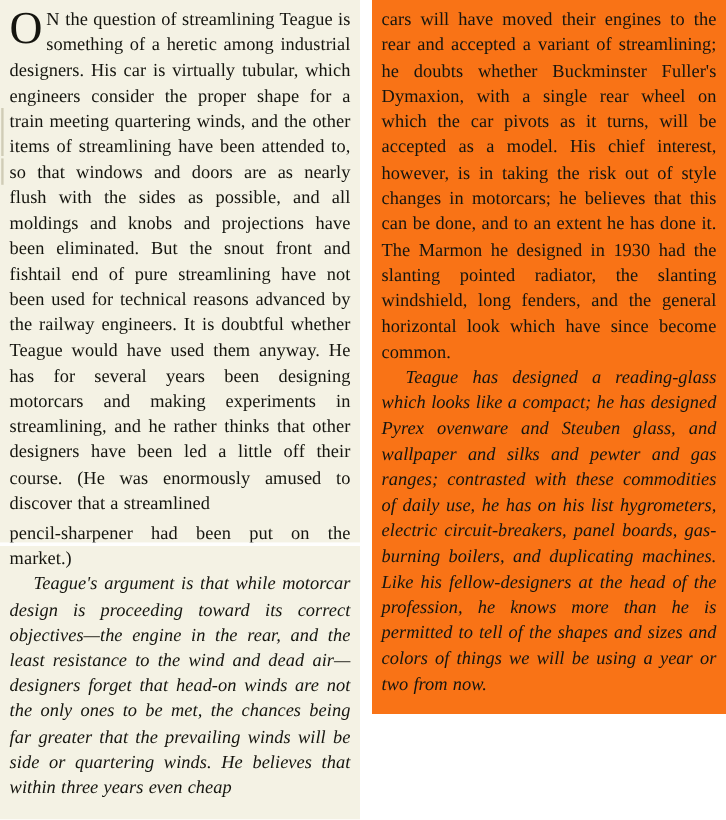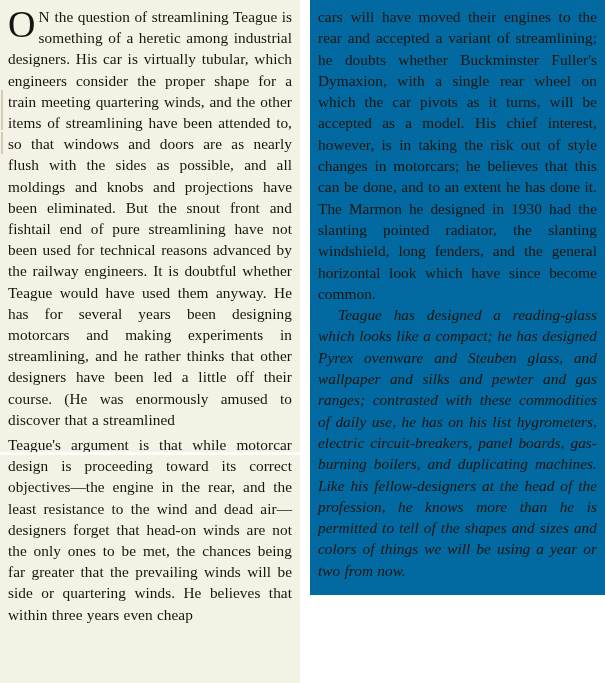--- a/index.html
+++ b/index.html
@@ -32,21 +32,21 @@
   .col-left {
     left: 0;
     width: 300px;
     height: 683px;
     background: #f4f2e4;
   }
   .col-right {
     left: 310px;
     width: 295px;
     height: 595px;
-    background: #0369a1;
+    background: #f97316;
   }
   
   .seam {
     position: absolute;
     left: 0;
     width: 300px;
     height: 3px;
     top: 452px;
     background: #ffffff;
     opacity: 0.9;
@@ -97,20 +97,21 @@
   }
 </style>
 </head>
 <body>
 
 <div class="page">
 
   <div class="col col-left">
     <p class="dropcap-para"><span class="dropcap">O</span><span class="smallcaps">N</span><span> the question of streamlining Teague is something of a heretic among industrial designers. His car is virtually tubular, which engineers consider the proper shape for a train meeting quartering winds, and the other items of streamlining have been attended to, so that windows and doors are as nearly flush with the sides as possible, and all moldings and knobs and projections have been eliminated. But the snout front and fishtail end of pure streamlining have not been used for technical reasons advanced by the railway engineers. It is doubtful whether Teague would have used them anyway. He has for several years been designing motorcars and making experiments in streamlining, and he rather thinks that other designers have been led a little off their course. (He was enormously amused to discover that a streamlined</span></p>
     <div class="gap"></div>
+    <p style="text-indent:0">pencil-sharpener had been put on the market.)</p>
     <p>Teague's argument is that while motorcar design is proceeding toward its correct objectives—the engine in the rear, and the least resistance to the wind and dead air—designers forget that head-on winds are not the only ones to be met, the chances being far greater that the prevailing winds will be side or quartering winds. He believes that within three years even cheap</p>
   </div>
 
   <div class="seam"></div>
 
   <div class="col col-right right-block">
     <p style="text-indent:0">cars will have moved their engines to the rear and accepted a variant of streamlining; he doubts whether Buckminster Fuller's Dymaxion, with a single rear wheel on which the car pivots as it turns, will be accepted as a model. His chief interest, however, is in taking the risk out of style changes in motorcars; he believes that this can be done, and to an extent he has done it. The Marmon he designed in 1930 had the slanting pointed radiator, the slanting windshield, long fenders, and the general horizontal look which have since become common.</p>
     <p>Teague has designed a reading-glass which looks like a compact; he has designed Pyrex ovenware and Steuben glass, and wallpaper and silks and pewter and gas ranges; contrasted with these commodities of daily use, he has on his list hygrometers, electric circuit-breakers, panel boards, gas-burning boilers, and duplicating machines. Like his fellow-designers at the head of the profession, he knows more than he is permitted to tell of the shapes and sizes and colors of things we will be using a year or two from now.</p>
   </div>
 

